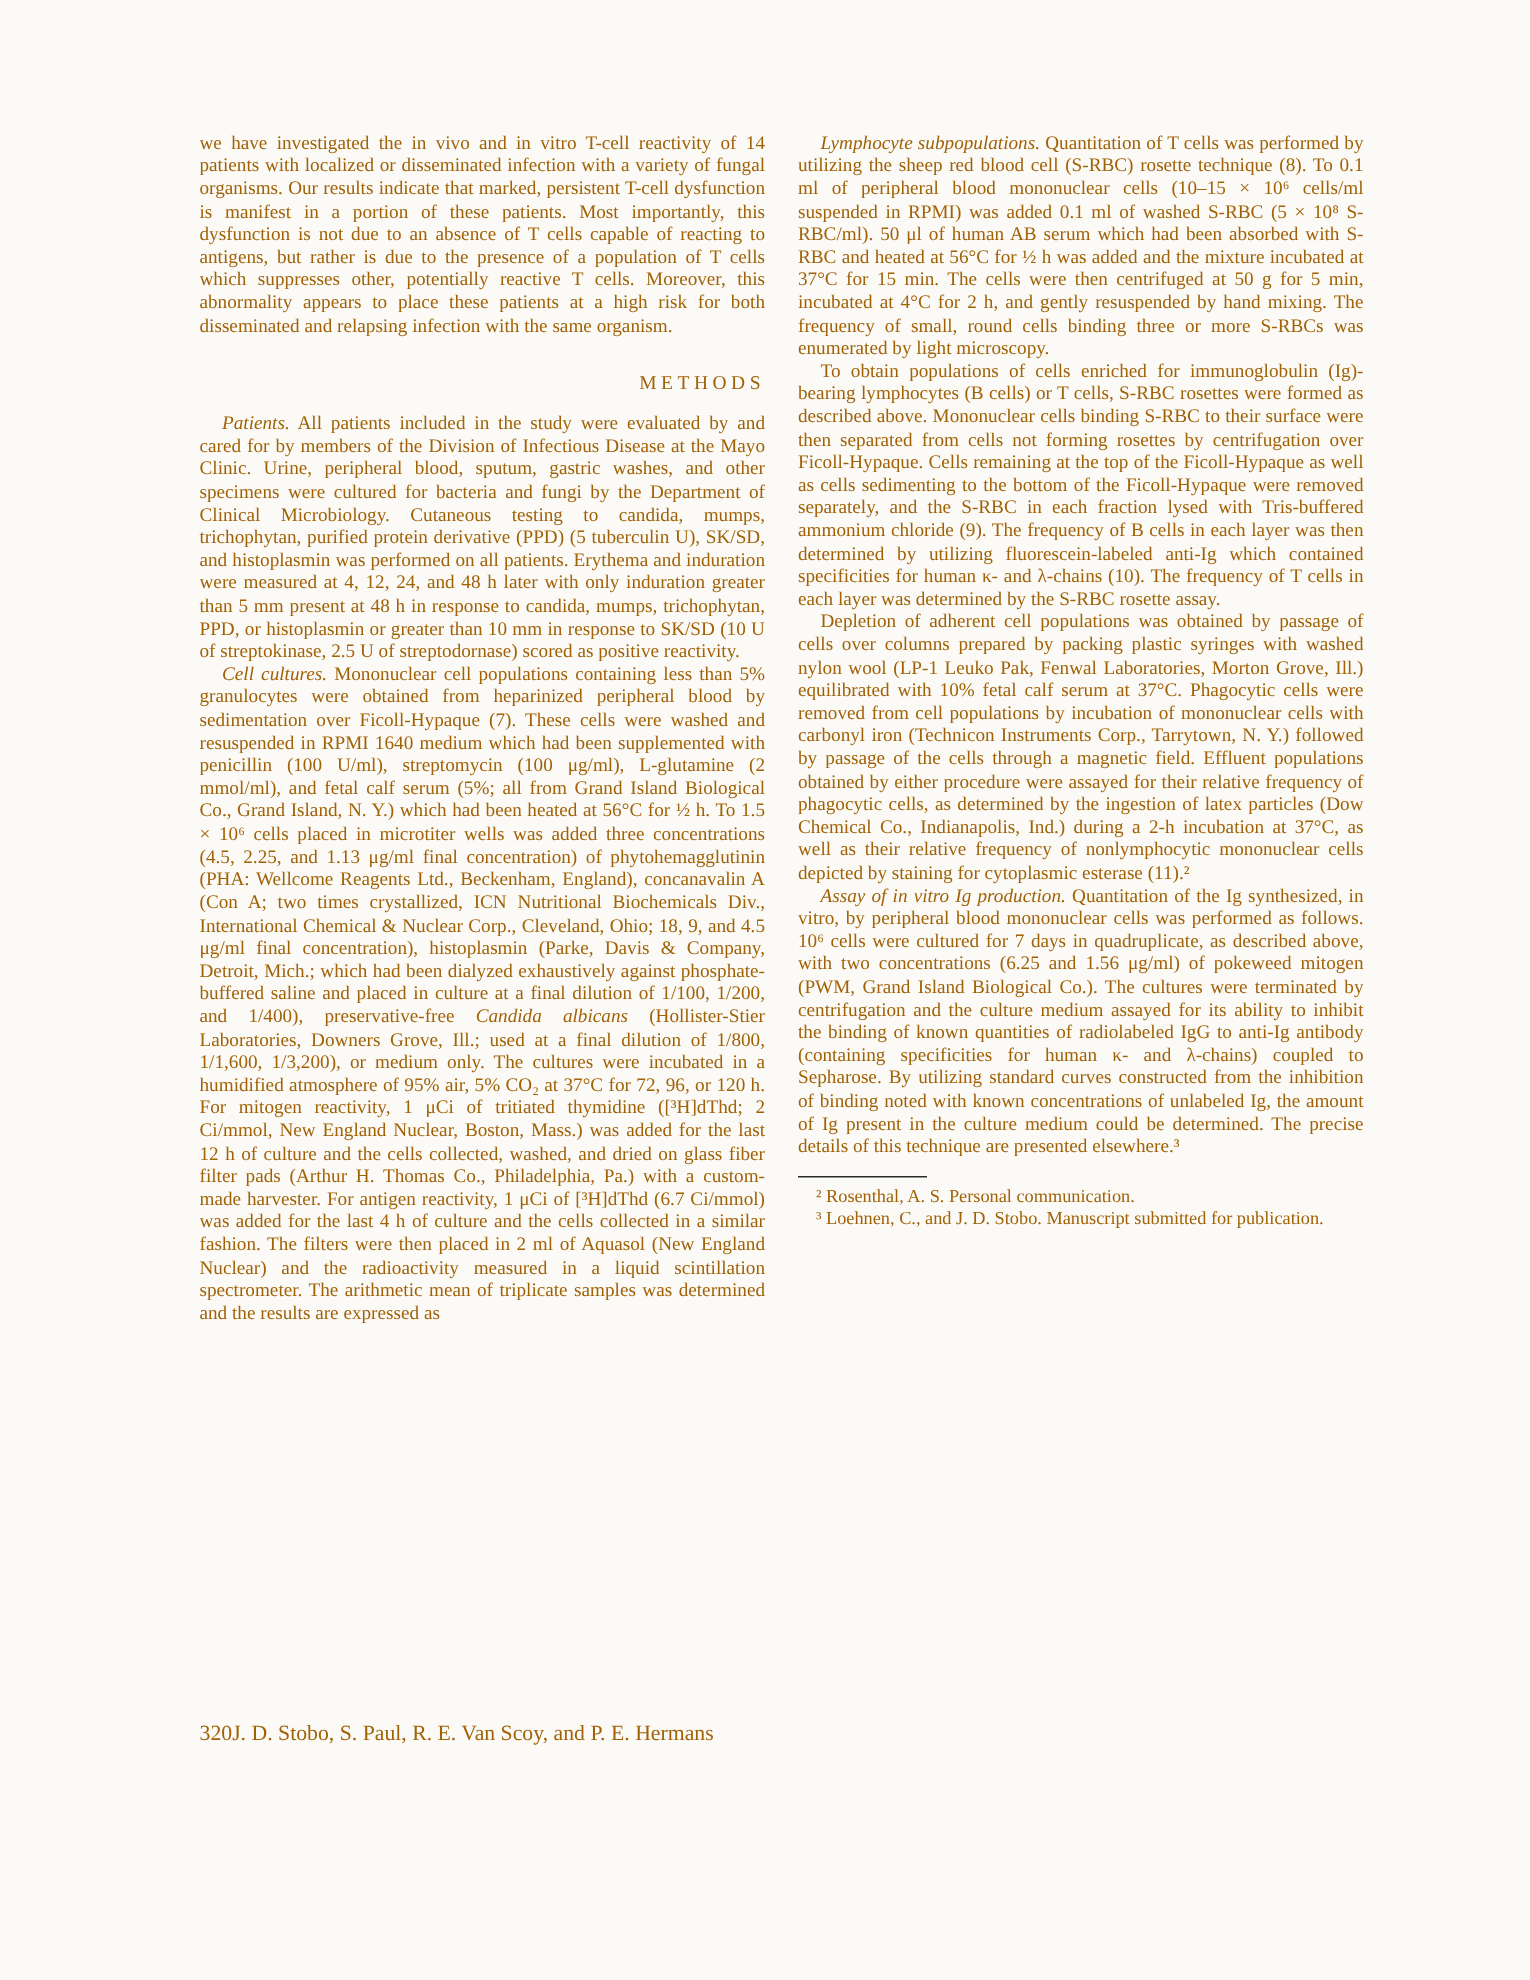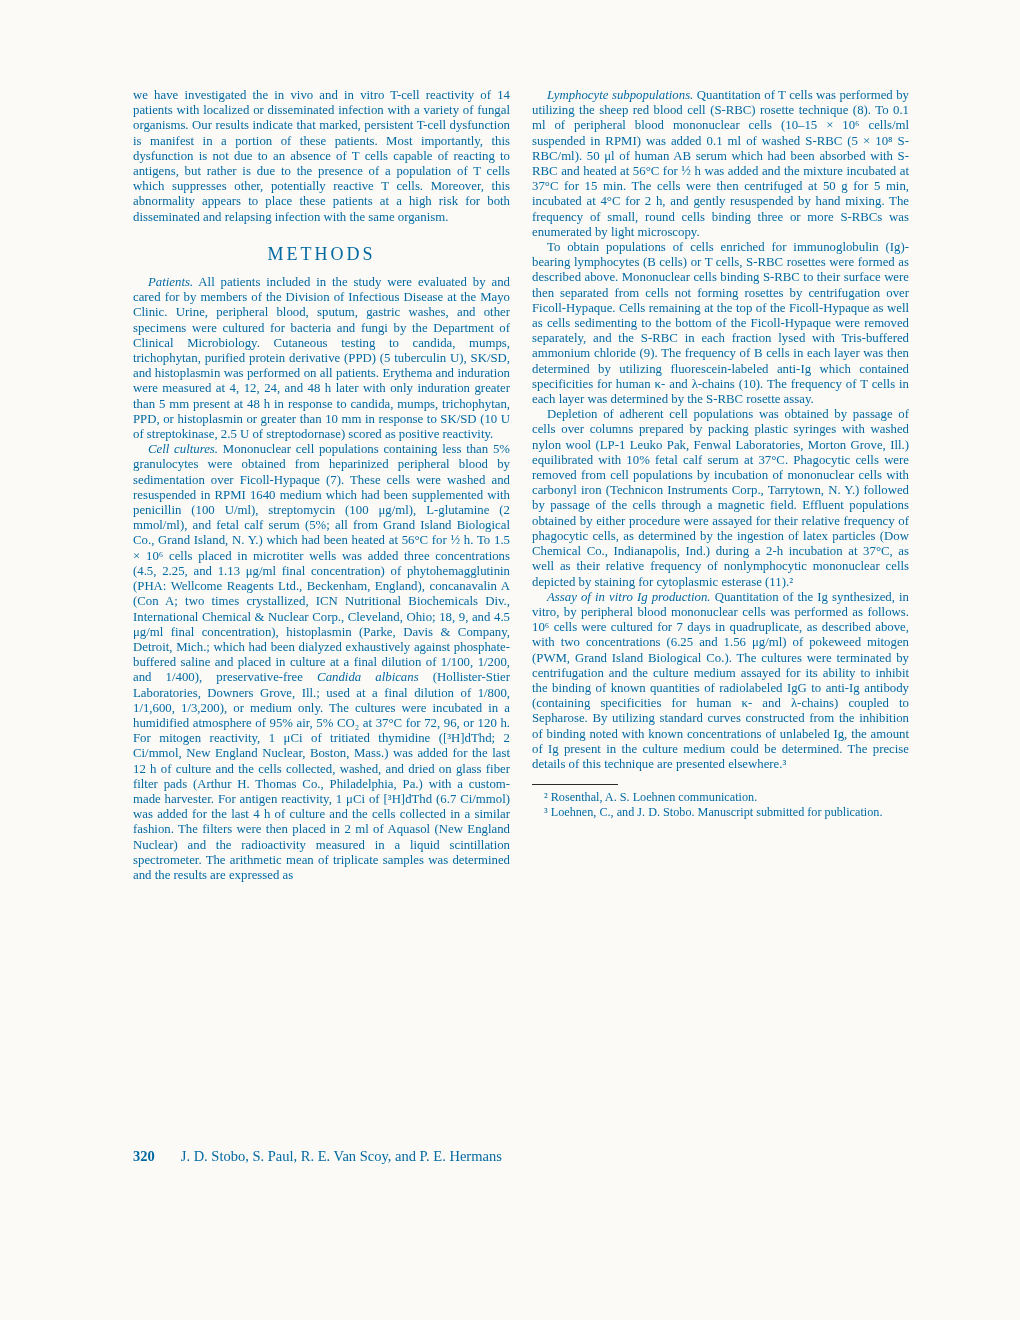--- a/index.html
+++ b/index.html
@@ -5,21 +5,21 @@
   html, body {
     margin: 0;
     padding: 0;
     background: #f4f2ee;
   }
   .page {
     position: relative;
     width: 1020px;
     height: 1320px;
     background: #fbfaf6;
-    color: #0369a1;
+    color: #a16207;
     font-family: "Liberation Serif", "DejaVu Serif", serif;
     overflow: hidden;
   }
   .columns {
     position: absolute;
     left: 133px;
     top: 88px;
     width: 776px;
     display: flex;
     gap: 22px;
@@ -38,23 +38,23 @@
   .para.indent {
     text-indent: 15px;
   }
   .lead {
     font-style: italic;
   }
   .it {
     font-style: italic;
   }
   .section-heading {
-    font-size: 18px;
+    font-size: 13px;
     font-weight: normal;
-    text-align: center;
+    text-align: right;
     letter-spacing: 3px;
     margin: 22px 0 13px 0;
   }
   .fnrule {
     border: 0;
     border-top: 1px solid #2a2a2a;
     width: 86px;
     margin: 12px 0 5px 0;
   }
   .footnote {
@@ -65,22 +65,20 @@
     text-align: justify;
   }
   .footer {
     position: absolute;
     left: 133px;
     top: 1148px;
     width: 776px;
     font-size: 14.5px;
   }
   .footer .pagenum {
-    margin-right: 26px;
-    font-weight: bold;
   }
   .footer .authors {
   }
 </style>
 </head>
 <body>
 
 <div class="page">
 
   <div class="columns">
@@ -102,21 +100,21 @@
       <p class="para indent">To obtain populations of cells enriched for immunoglobulin (Ig)-bearing lymphocytes (B cells) or T cells, S-RBC rosettes were formed as described above. Mononuclear cells binding S-RBC to their surface were then separated from cells not forming rosettes by centrifugation over Ficoll-Hypaque. Cells remaining at the top of the Ficoll-Hypaque as well as cells sedimenting to the bottom of the Ficoll-Hypaque were removed separately, and the S-RBC in each fraction lysed with Tris-buffered ammonium chloride (9). The frequency of B cells in each layer was then determined by utilizing fluorescein-labeled anti-Ig which contained specificities for human κ- and λ-chains (10). The frequency of T cells in each layer was determined by the S-RBC rosette assay.</p>
 
       <p class="para indent">Depletion of adherent cell populations was obtained by passage of cells over columns prepared by packing plastic syringes with washed nylon wool (LP-1 Leuko Pak, Fenwal Laboratories, Morton Grove, Ill.) equilibrated with 10% fetal calf serum at 37°C. Phagocytic cells were removed from cell populations by incubation of mononuclear cells with carbonyl iron (Technicon Instruments Corp., Tarrytown, N. Y.) followed by passage of the cells through a magnetic field. Effluent populations obtained by either procedure were assayed for their relative frequency of phagocytic cells, as determined by the ingestion of latex particles (Dow Chemical Co., Indianapolis, Ind.) during a 2-h incubation at 37°C, as well as their relative frequency of nonlymphocytic mononuclear cells depicted by staining for cytoplasmic esterase (11).²</p>
 
       <p class="para indent"><span class="lead">Assay of in vitro Ig production.</span> <span>Quantitation of the Ig synthesized, in vitro, by peripheral blood mononuclear cells was performed as follows. 10⁶ cells were cultured for 7 days in quadruplicate, as described above, with two concentrations (6.25 and 1.56 μg/ml) of pokeweed mitogen (PWM, Grand Island Biological Co.). The cultures were terminated by centrifugation and the culture medium assayed for its ability to inhibit the binding of known quantities of radiolabeled IgG to anti-Ig antibody (containing specificities for human κ- and λ-chains) coupled to Sepharose. By utilizing standard curves constructed from the inhibition of binding noted with known concentrations of unlabeled Ig, the amount of Ig present in the culture medium could be determined. The precise details of this technique are presented elsewhere.³</span></p>
 
 
 
       <hr class="fnrule">
 
-      <p class="footnote"><span>²</span> <span>Rosenthal, A. S. Loehnen communication.</span></p>
+      <p class="footnote"><span>²</span> <span>Rosenthal, A. S. Personal communication.</span></p>
 
       <p class="footnote"><span>³</span> <span>Loehnen, C., and J. D. Stobo. Manuscript submitted for publication.</span></p>
     </div>
 
   </div>
 
   <div class="footer">
     <span class="pagenum">320</span><span class="authors">J. D. Stobo, S. Paul, R. E. Van Scoy, and P. E. Hermans</span>
   </div>
 

